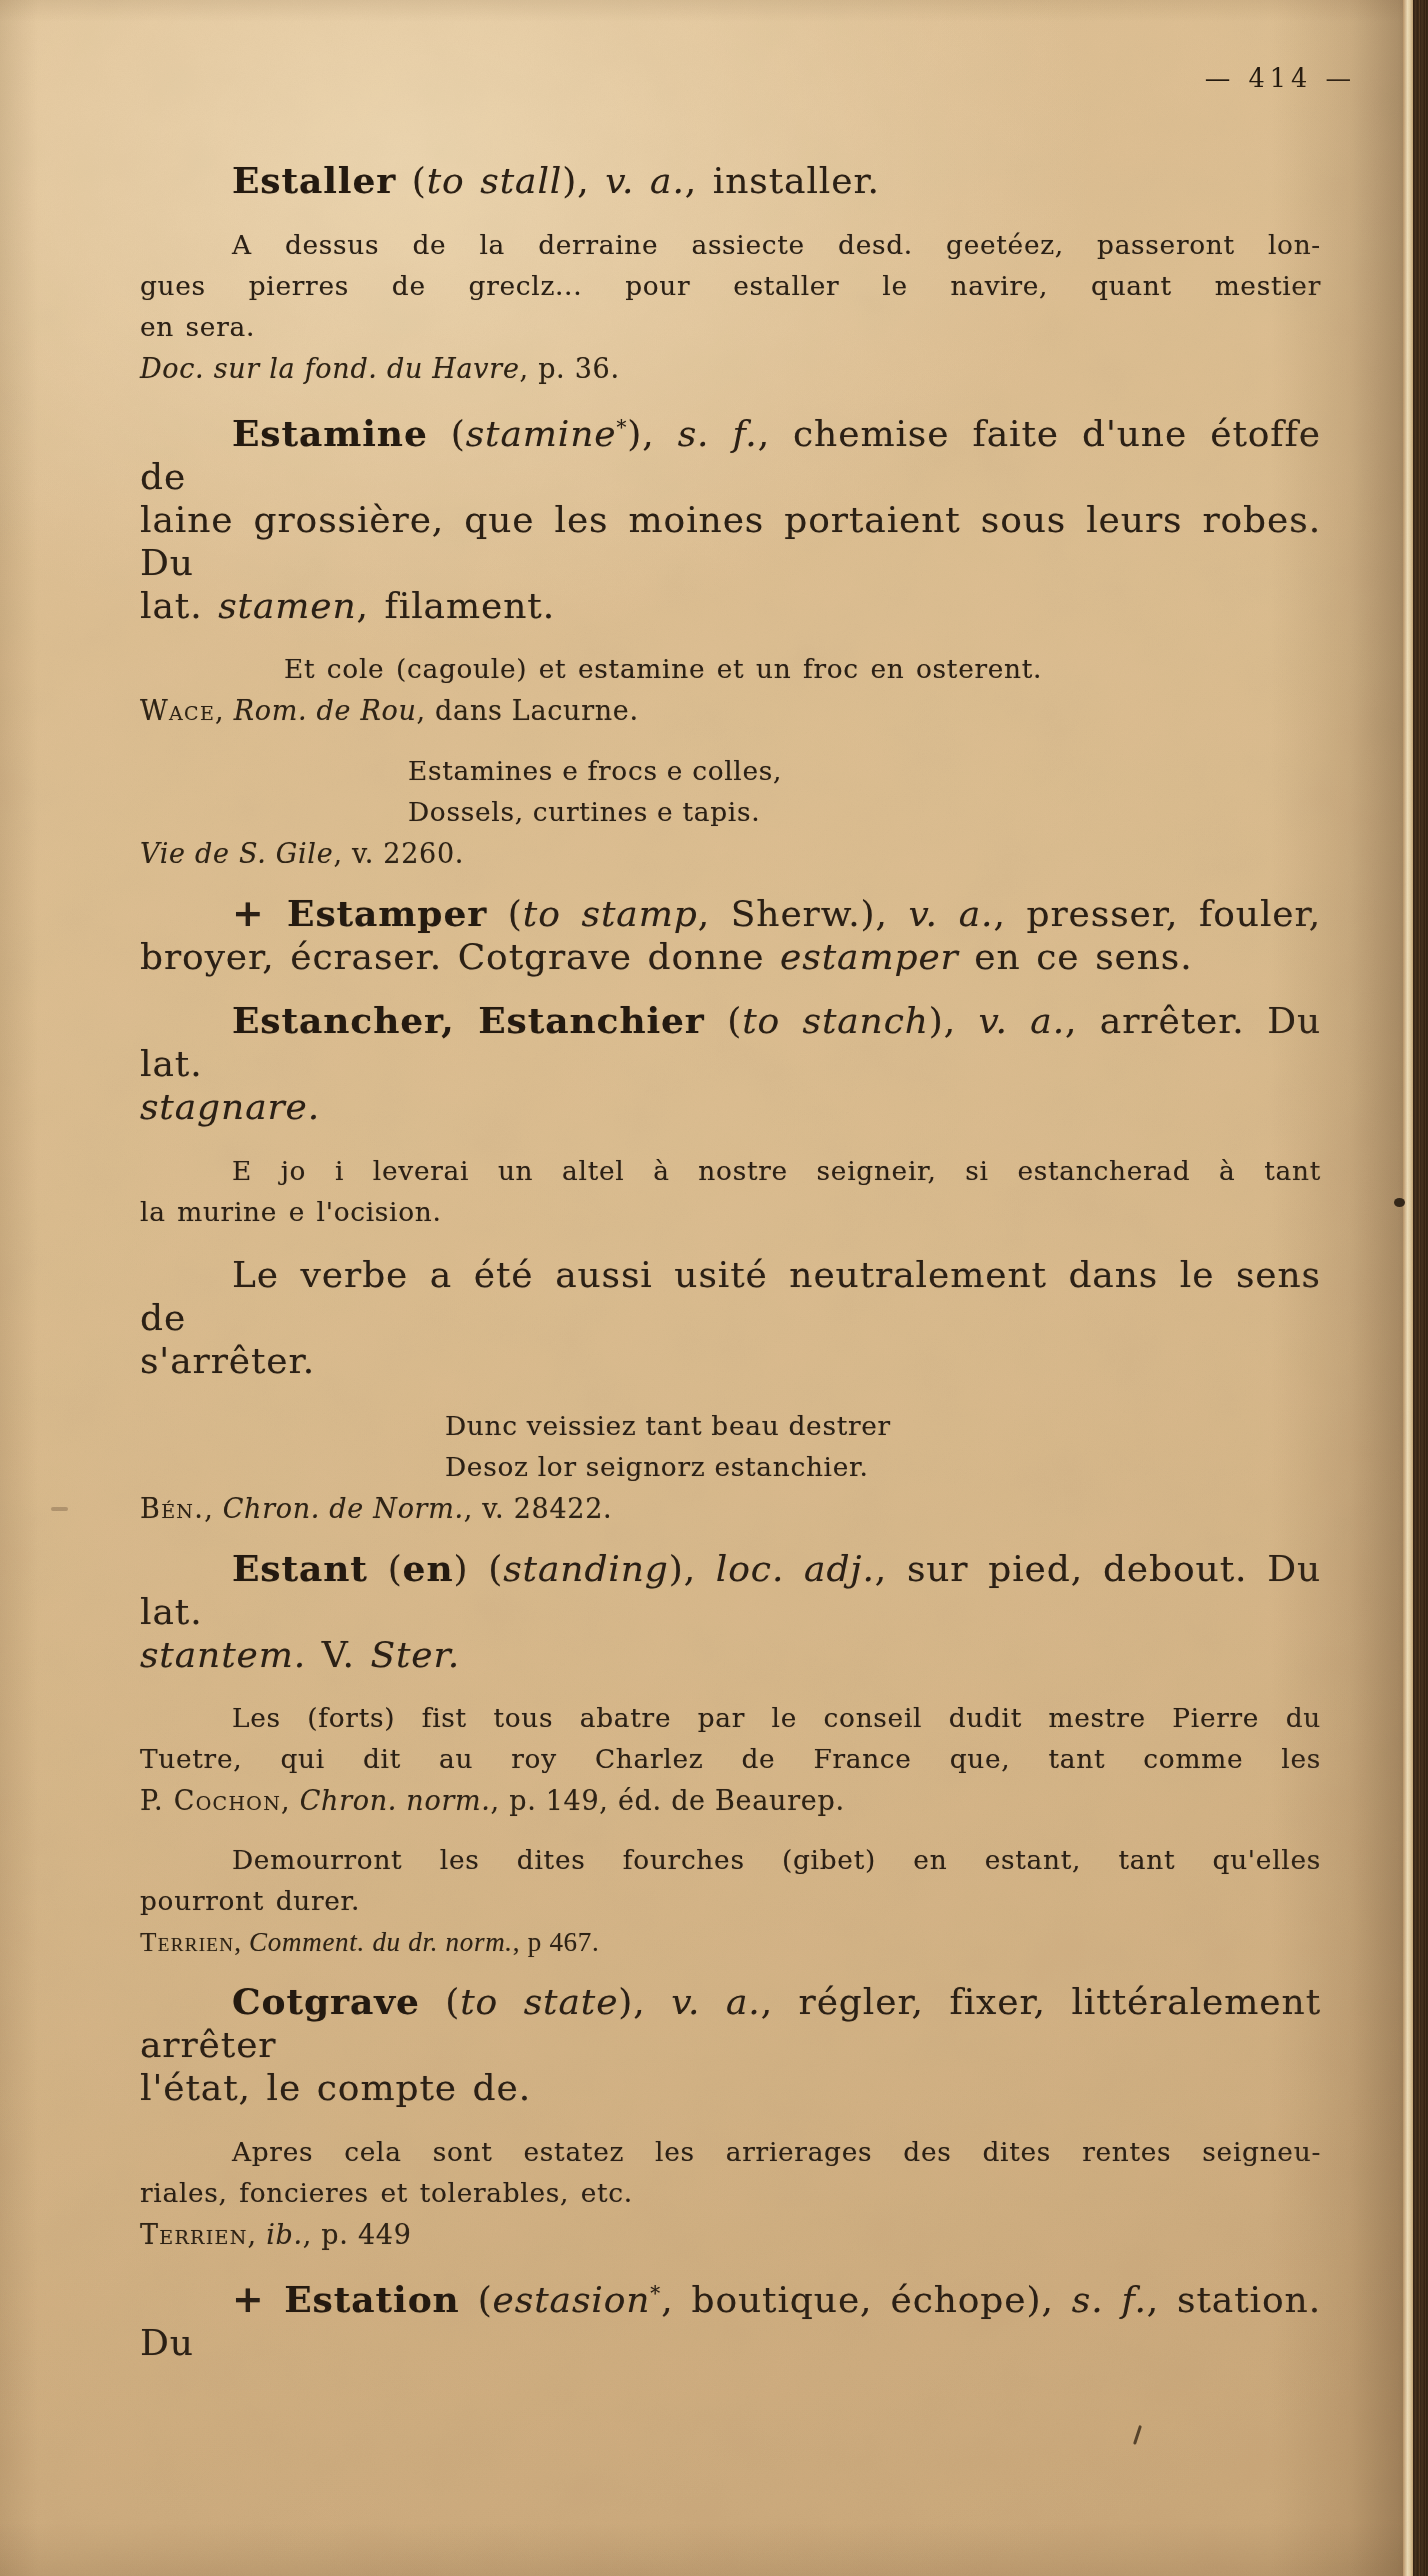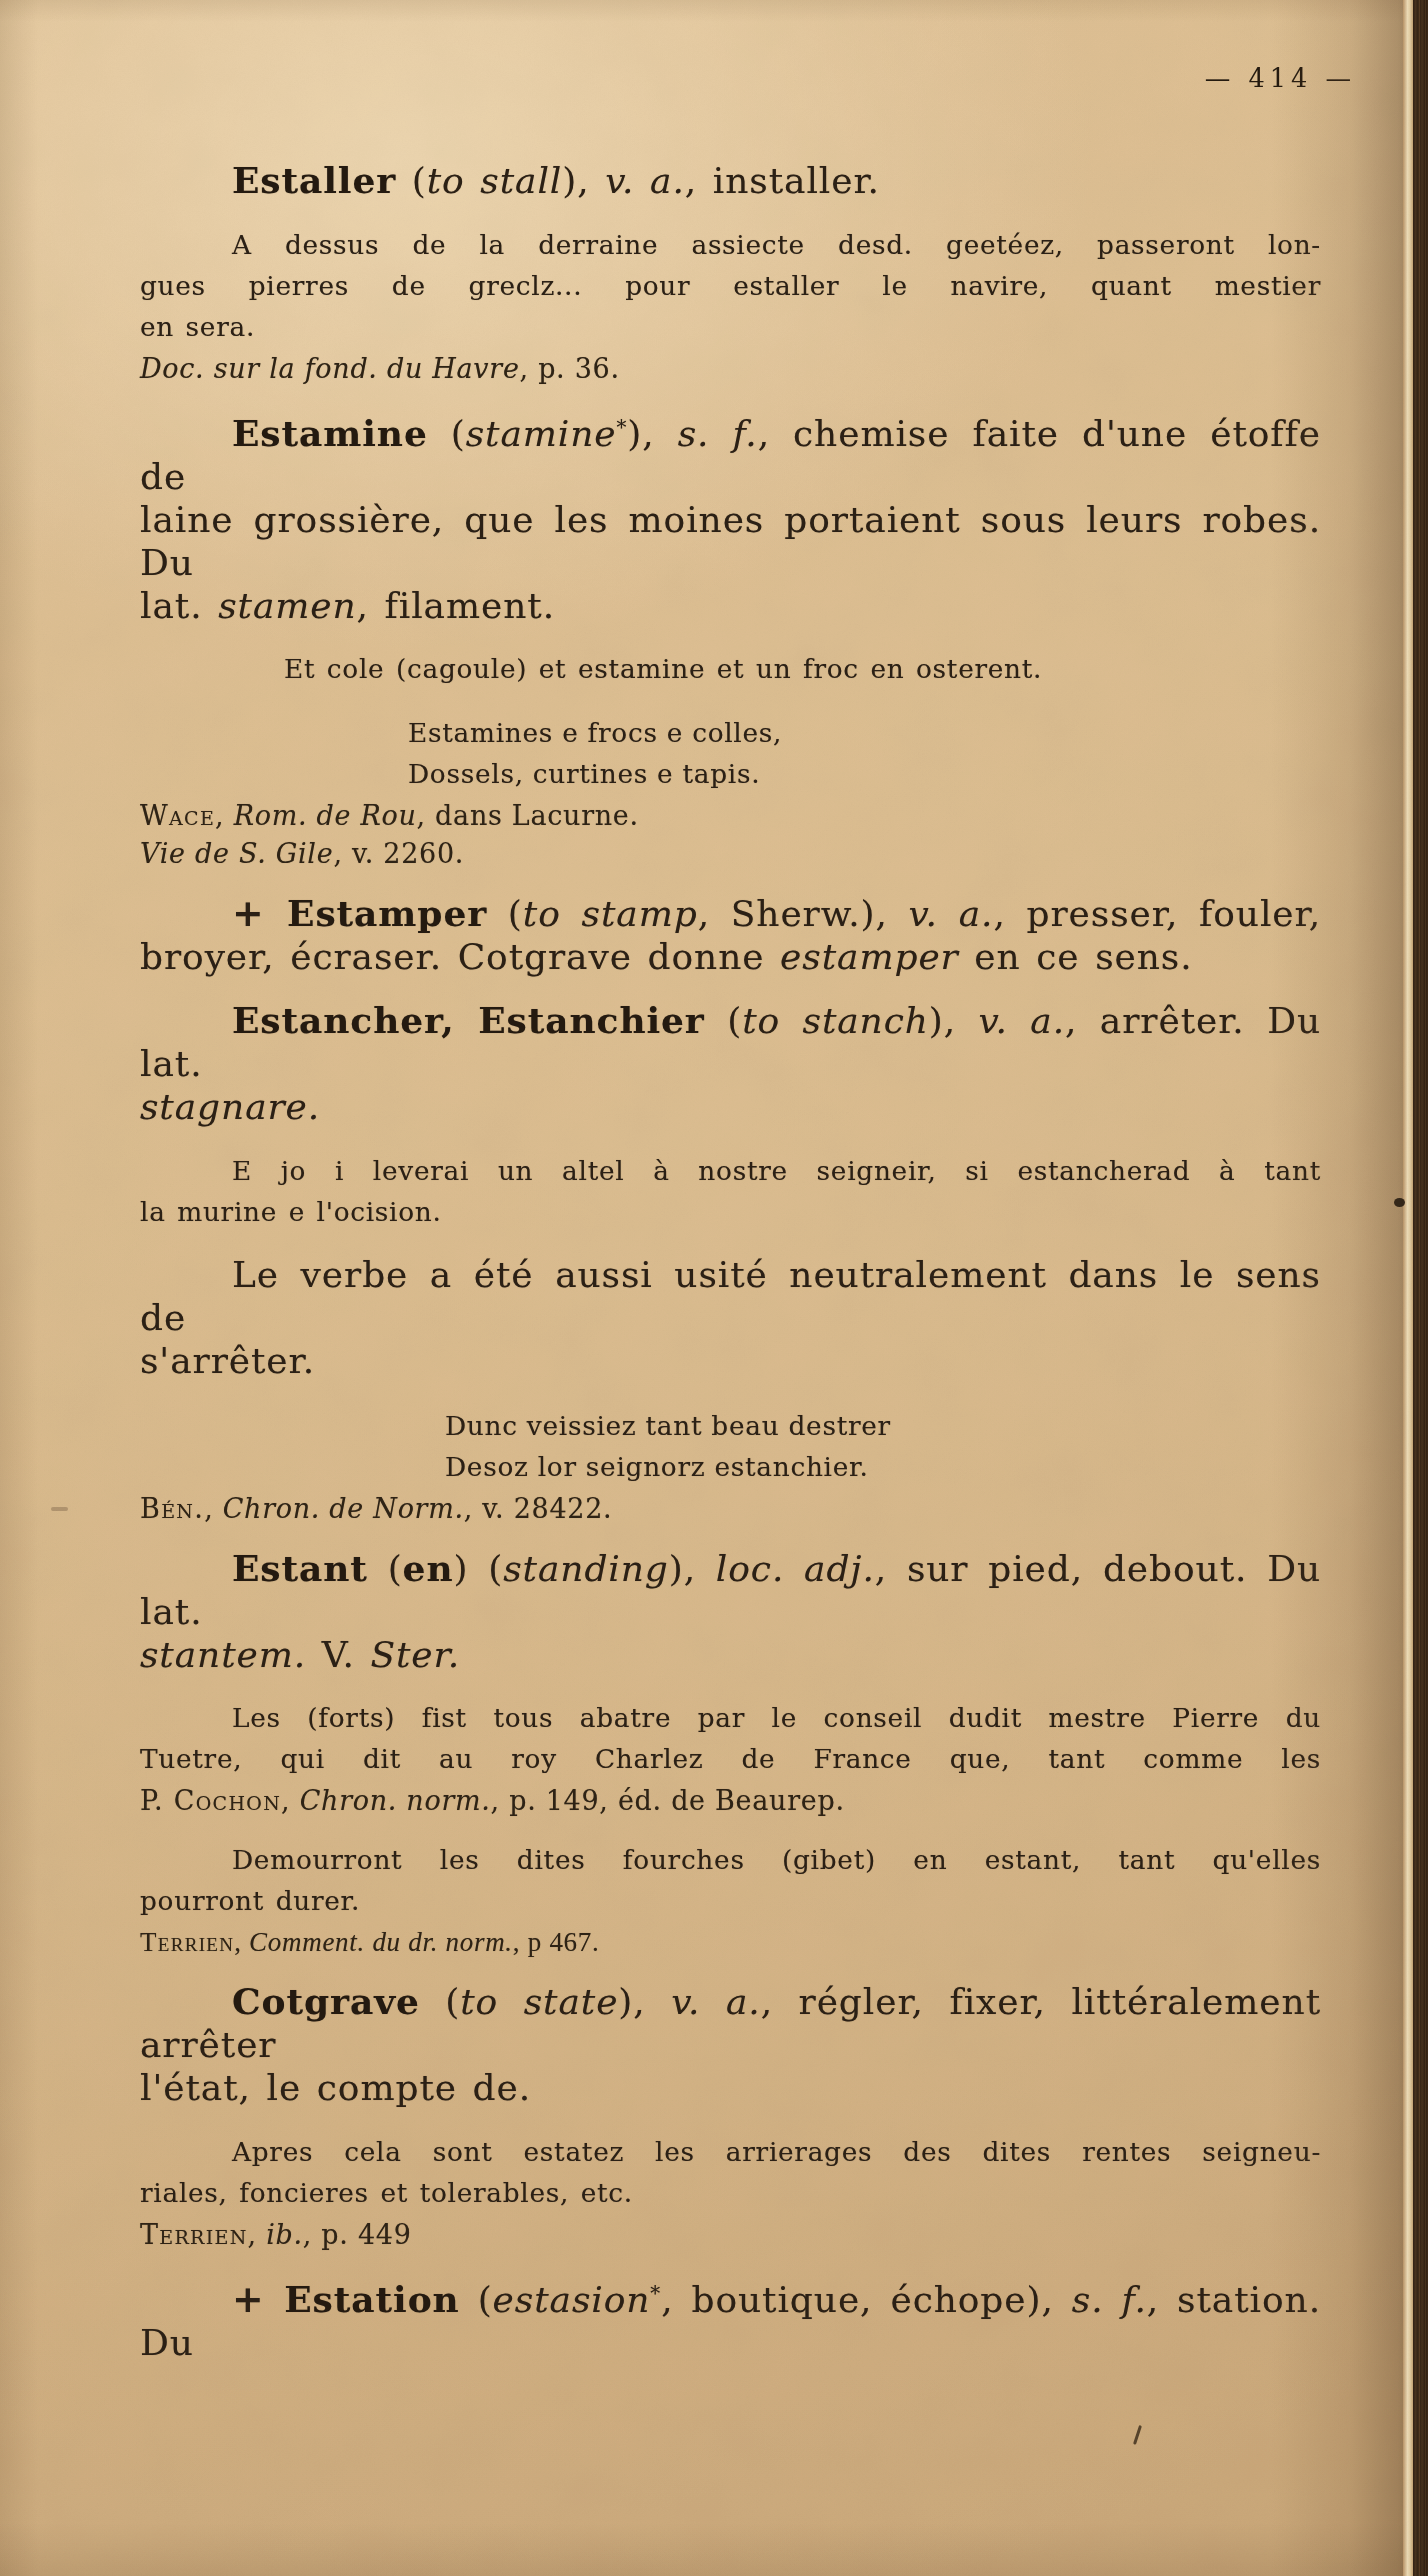--- a/index.html
+++ b/index.html
@@ -79,26 +79,26 @@
         <div class="line"><span class="seg-i">Doc. sur la fond. du Havre</span><span>, p. 36.</span></div>
       </div>
       <div class="block entry">
         <div class="line j ind"><span class="seg-b">Estamine</span><span> (</span><span class="seg-i">stamine</span><span class="seg-sup">*</span><span>), </span><span class="seg-i">s. f.</span><span>, chemise faite d'une étoffe de</span></div>
         <div class="line j"><span>laine grossière, que les moines portaient sous leurs robes. Du</span></div>
         <div class="line"><span>lat. </span><span class="seg-i">stamen</span><span>, filament.</span></div>
       </div>
       <div class="block quote q-line">
         <div class="line"><span>Et cole (cagoule) et estamine et un froc en osterent.</span></div>
       </div>
+      <div class="block citation c2">
+        <div class="line"><span class="seg-sc">Wace</span><span>, </span><span class="seg-i">Rom. de Rou</span><span>, dans Lacurne.</span></div>
+      </div>
       <div class="block verse v1">
         <div class="line"><span>Estamines e frocs e colles,</span></div>
         <div class="line"><span>Dossels, curtines e tapis.</span></div>
-      </div>
-      <div class="block citation c2">
-        <div class="line"><span class="seg-sc">Wace</span><span>, </span><span class="seg-i">Rom. de Rou</span><span>, dans Lacurne.</span></div>
       </div>
       <div class="block citation c3">
         <div class="line"><span class="seg-i">Vie de S. Gile</span><span>, v. 2260.</span></div>
       </div>
       <div class="block entry">
         <div class="line j ind"><span class="seg-pl">+ </span><span class="seg-b">Estamper</span><span> (</span><span class="seg-i">to stamp</span><span>, Sherw.), </span><span class="seg-i">v. a.</span><span>, presser, fouler,</span></div>
         <div class="line"><span>broyer, écraser. Cotgrave donne </span><span class="seg-i">estamper</span><span> en ce sens.</span></div>
       </div>
       <div class="block entry">
         <div class="line j ind"><span class="seg-b">Estancher, Estanchier</span><span> (</span><span class="seg-i">to stanch</span><span>), </span><span class="seg-i">v. a.</span><span>, arrêter. Du lat.</span></div>

